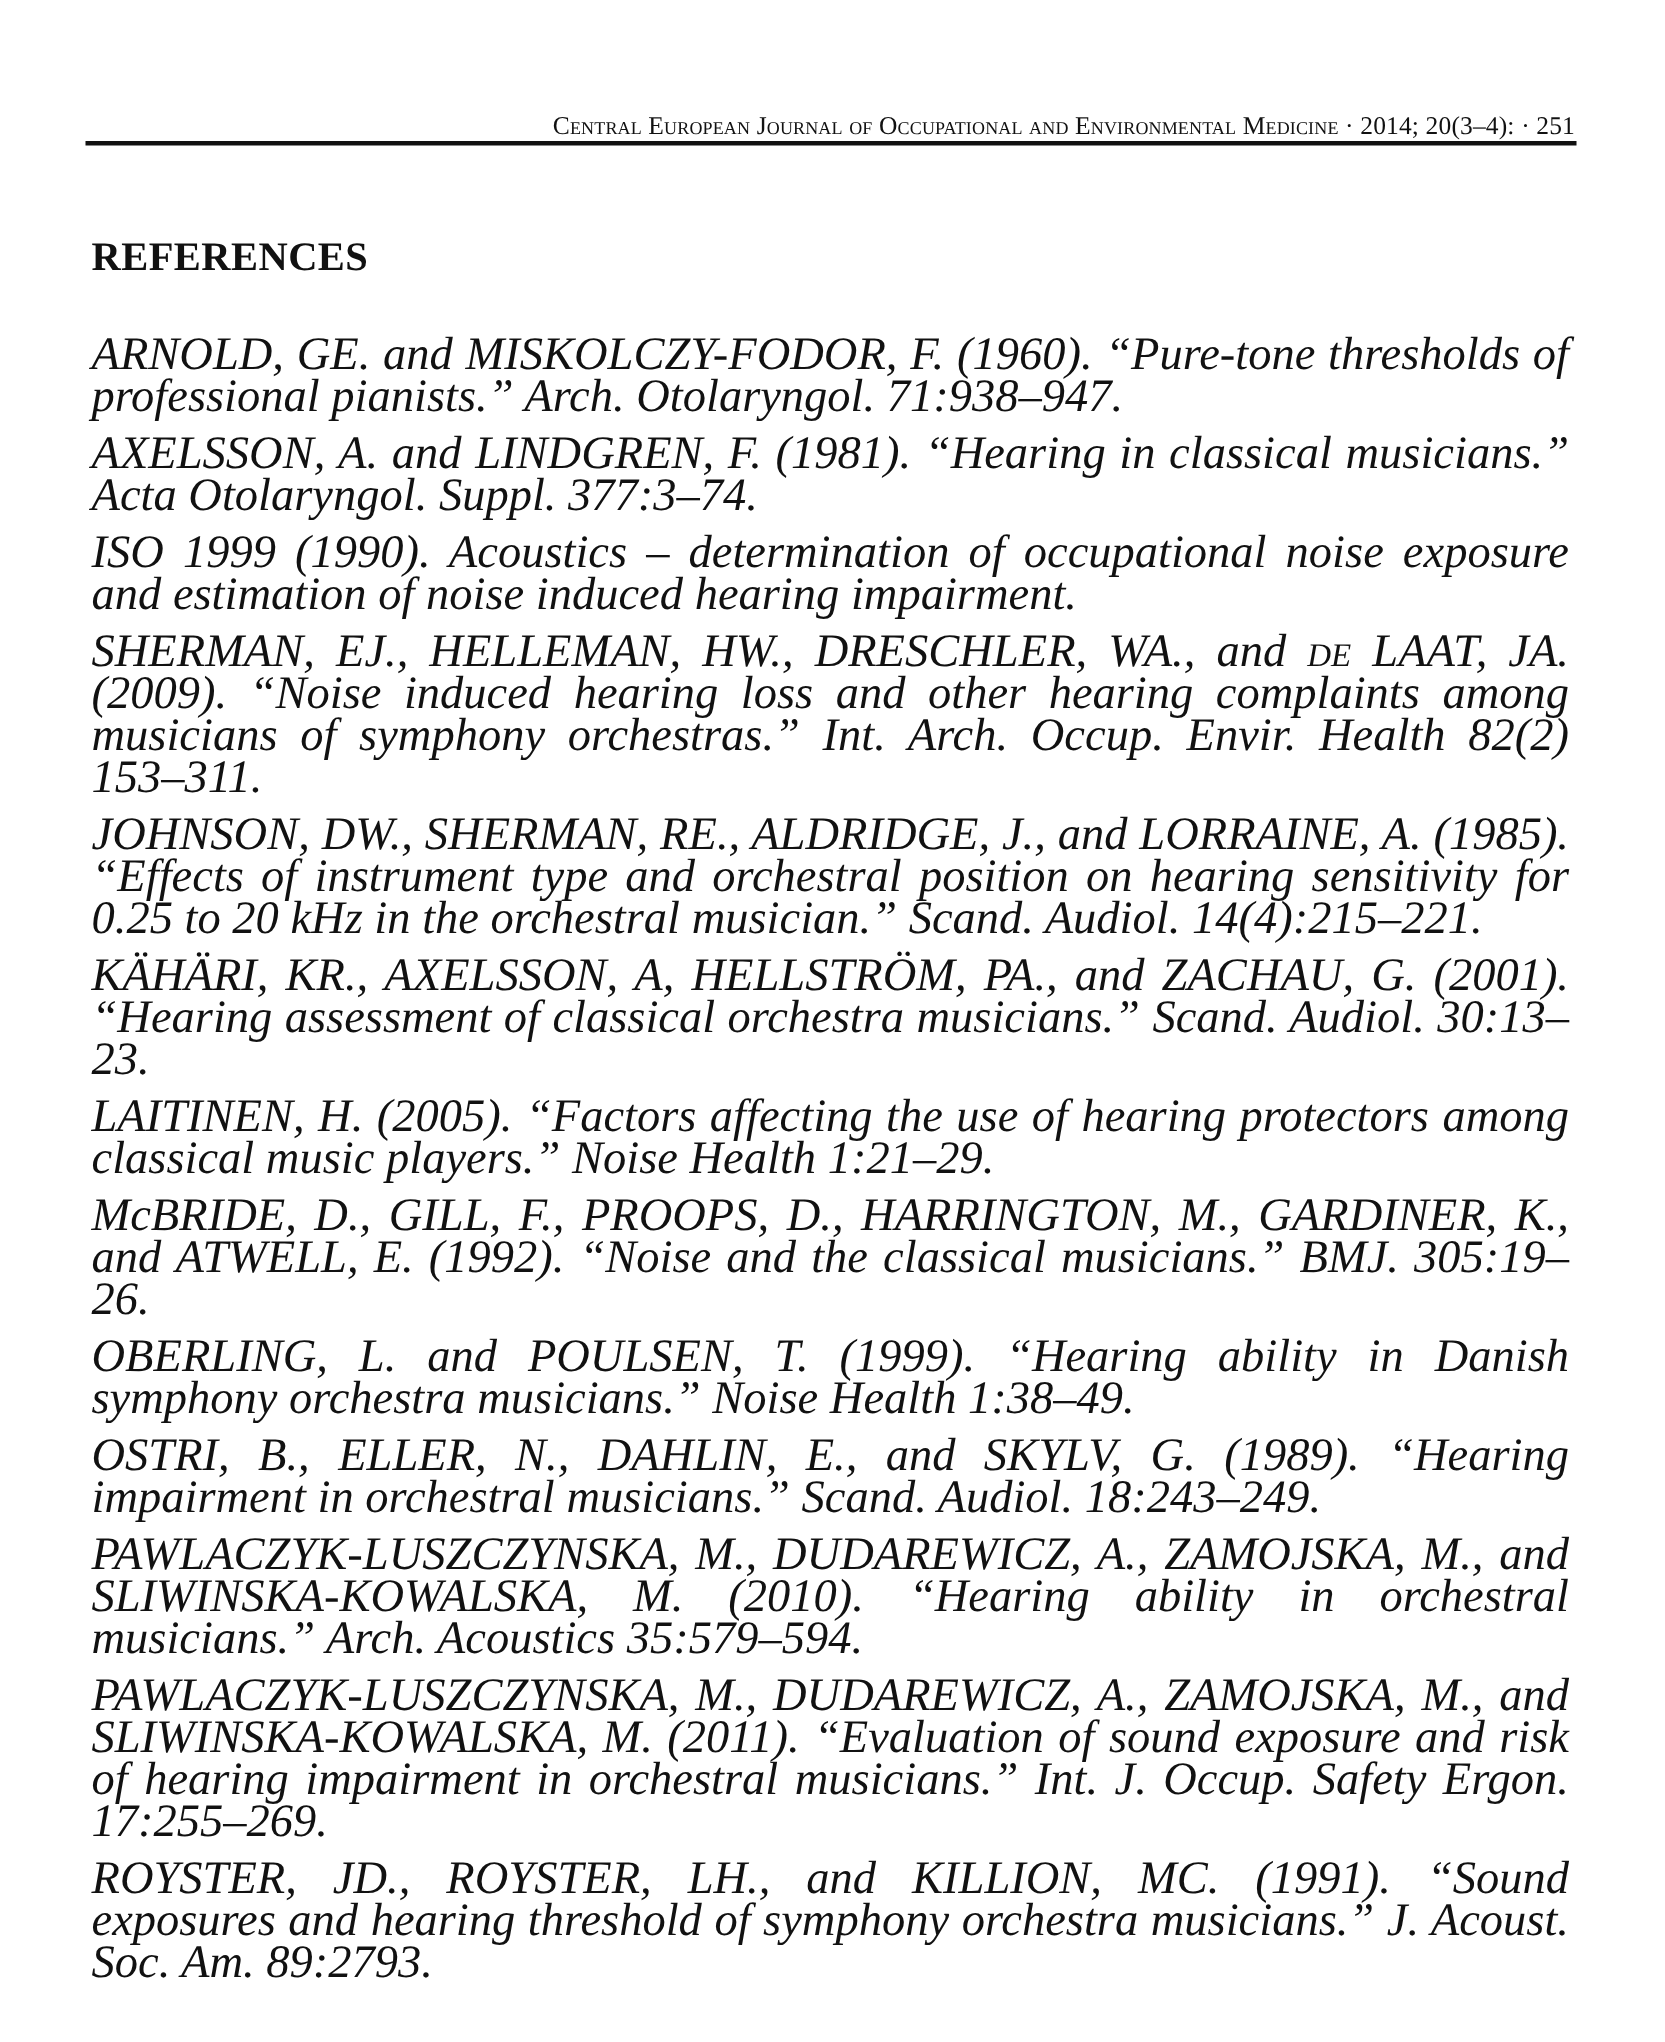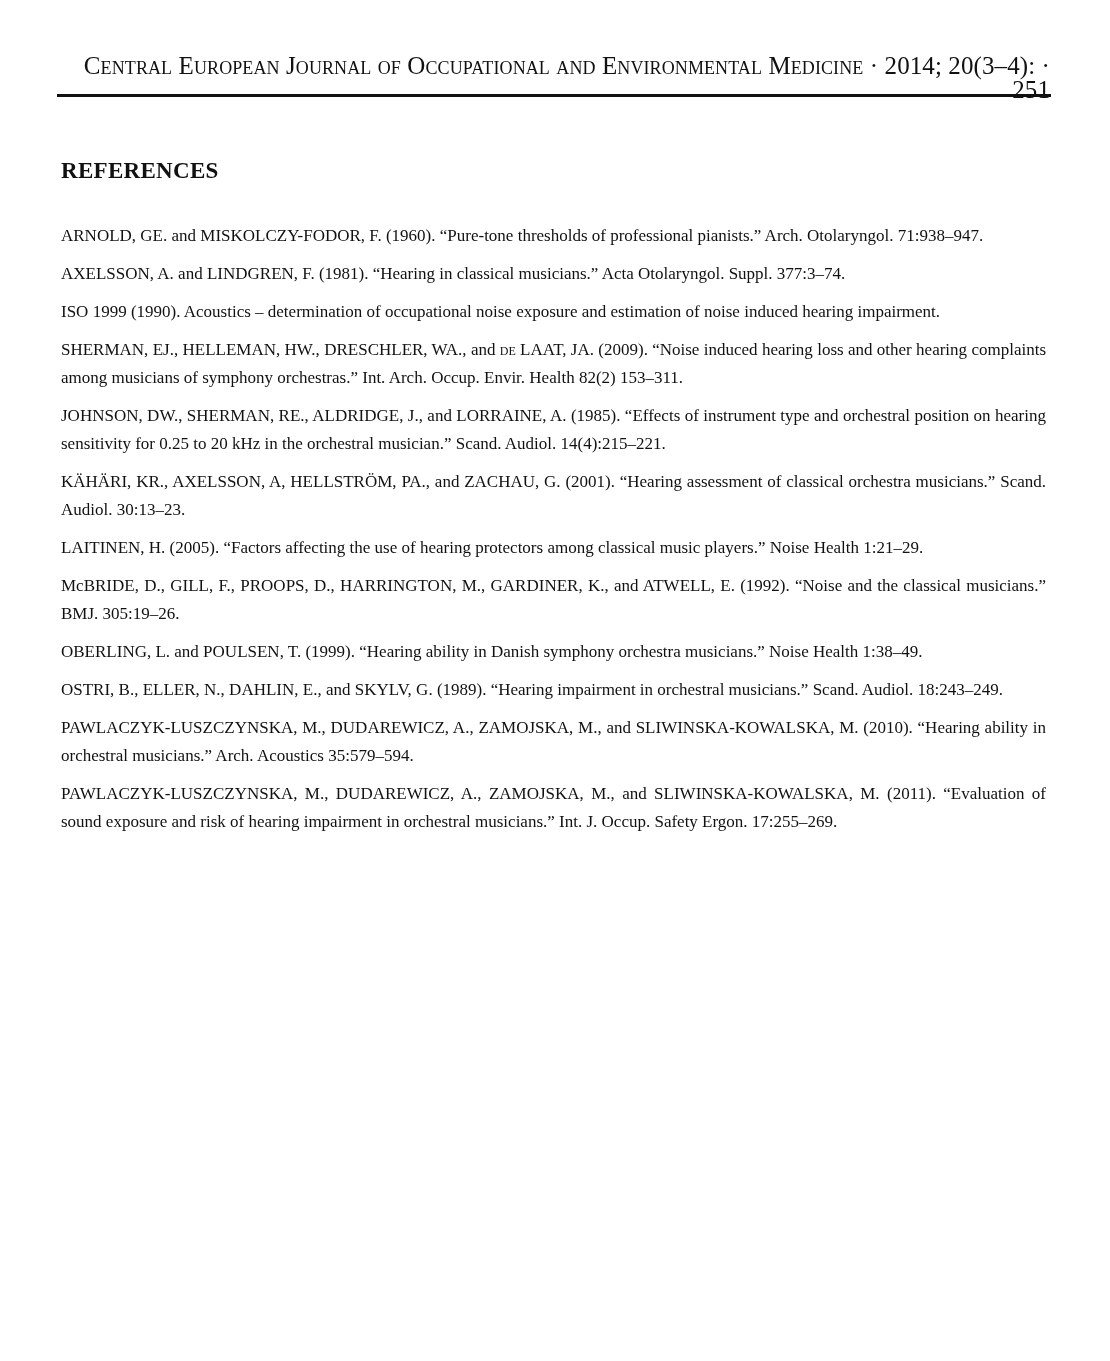--- a/index.html
+++ b/index.html
@@ -11,63 +11,64 @@
       width: 1110px;
       height: 1361px;
       position: relative;
       font-family: "Liberation Serif", "DejaVu Serif", serif;
       color: #111111;
       overflow: hidden;
     }
     .page-header {
       position: absolute;
       left: 58px;
-      top: 54px;
+      top: 72px;
       width: 992px;
       text-align: right;
-      font-size: 25px;
+      font-size: 17px;
       line-height: 24px;
       letter-spacing: 0.1px;
     }
     .page-header .journal {
       font-variant: small-caps;
     }
     .header-rule {
       position: absolute;
       left: 57px;
       top: 94px;
       width: 994px;
       height: 3px;
       background: #111111;
     }
     .section-title {
       position: absolute;
       left: 61px;
       top: 154px;
       margin: 0;
-      font-size: 23px;
+      font-size: 27px;
       font-weight: bold;
       letter-spacing: 0.3px;
       line-height: 34px;
     }
     .refs {
       position: absolute;
       left: 61px;
       top: 222px;
       width: 985px;
       margin: 0;
       padding: 0;
       list-style: none;
     }
     .ref {
-      font-size: 17px;
+      font-size: 31px;
       line-height: 28px;
       text-align: justify;
       margin: 0 0 10px 0;
       hyphens: manual;
+      font-style: italic;
     }
     .sc {
       font-variant: small-caps;
     }
   </style>
 </head>
 <body>
 
 <div class="page-header">
   <span class="journal">Central European Journal of Occupational and Environmental Medicine</span><span> · 2014; 20(3–4):  ·  251</span>
@@ -82,13 +83,14 @@
   <li class="ref">ISO 1999 (1990). Acoustics – determination of occupational noise exposure and estimation of noise induced hearing impairment.</li>
   <li class="ref"><span>SHERMAN, EJ., HELLEMAN, HW., DRESCHLER, WA., and </span><span class="sc">de</span><span> LAAT, JA. (2009). “Noise in­duced hearing loss and other hearing complaints among musicians of symphony orchestras.” Int. Arch. Occup. Envir. Health 82(2) 153–311.</span></li>
   <li class="ref">JOHNSON, DW., SHERMAN, RE., ALDRIDGE, J., and LORRAINE, A. (1985). “Effects of instrument type and orchestral position on hearing sensitivity for 0.25 to 20 kHz in the orchestral musician.” Scand. Audiol. 14(4):215–221.</li>
   <li class="ref">KÄHÄRI, KR., AXELSSON, A, HELLSTRÖM, PA., and ZACHAU, G. (2001). “Hearing as­sessment of classical orchestra musicians.” Scand. Audiol. 30:13–23.</li>
   <li class="ref">LAITINEN, H. (2005). “Factors affecting the use of hearing protectors among classical music players.” Noise Health 1:21–29.</li>
   <li class="ref">McBRIDE, D., GILL, F., PROOPS, D., HARRINGTON, M., GARDINER, K., and ATWELL, E. (1992). “Noise and the classical musicians.” BMJ. 305:19–26.</li>
   <li class="ref">OBERLING, L. and POULSEN, T. (1999). “Hearing ability in Danish symphony orchestra musi­cians.” Noise Health 1:38–49.</li>
   <li class="ref">OSTRI, B., ELLER, N., DAHLIN, E., and SKYLV, G. (1989). “Hearing impairment in orchestral musicians.” Scand. Audiol. 18:243–249.</li>
   <li class="ref">PAWLACZYK-LUSZCZYNSKA, M., DUDAREWICZ, A., ZAMOJSKA, M., and SLIWINSKA-KOWALSKA, M. (2010). “Hearing ability in orchestral musicians.” Arch. Acoustics 35:579–594.</li>
   <li class="ref">PAWLACZYK-LUSZCZYNSKA, M., DUDAREWICZ, A., ZAMOJSKA, M., and SLIWINSKA-KOWALSKA, M. (2011). “Evaluation of sound exposure and risk of hearing impairment in or­chestral musicians.” Int. J. Occup. Safety Ergon. 17:255–269.</li>
+  <li class="ref">ROYSTER, JD., ROYSTER, LH., and KILLION, MC. (1991). “Sound exposures and hearing threshold of symphony orchestra musicians.” J. Acoust. Soc. Am. 89:2793.</li>
 </ul>
 
 </body></html>

